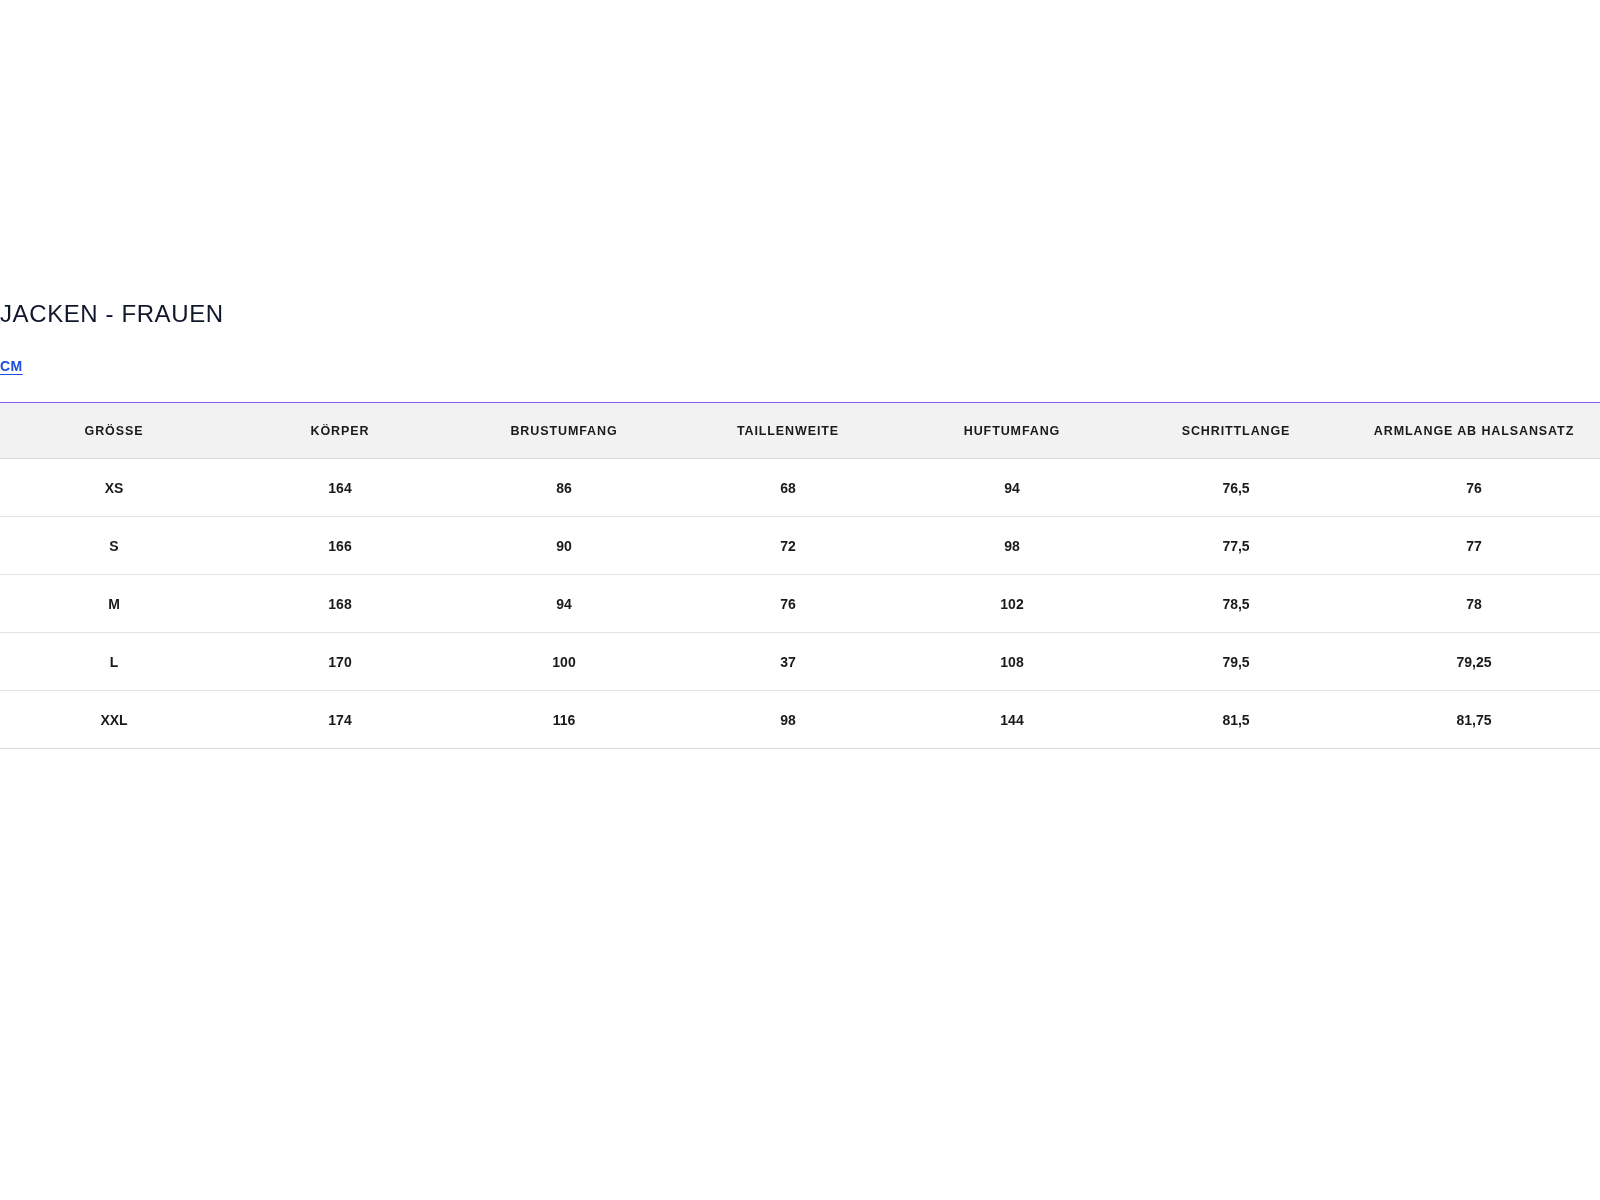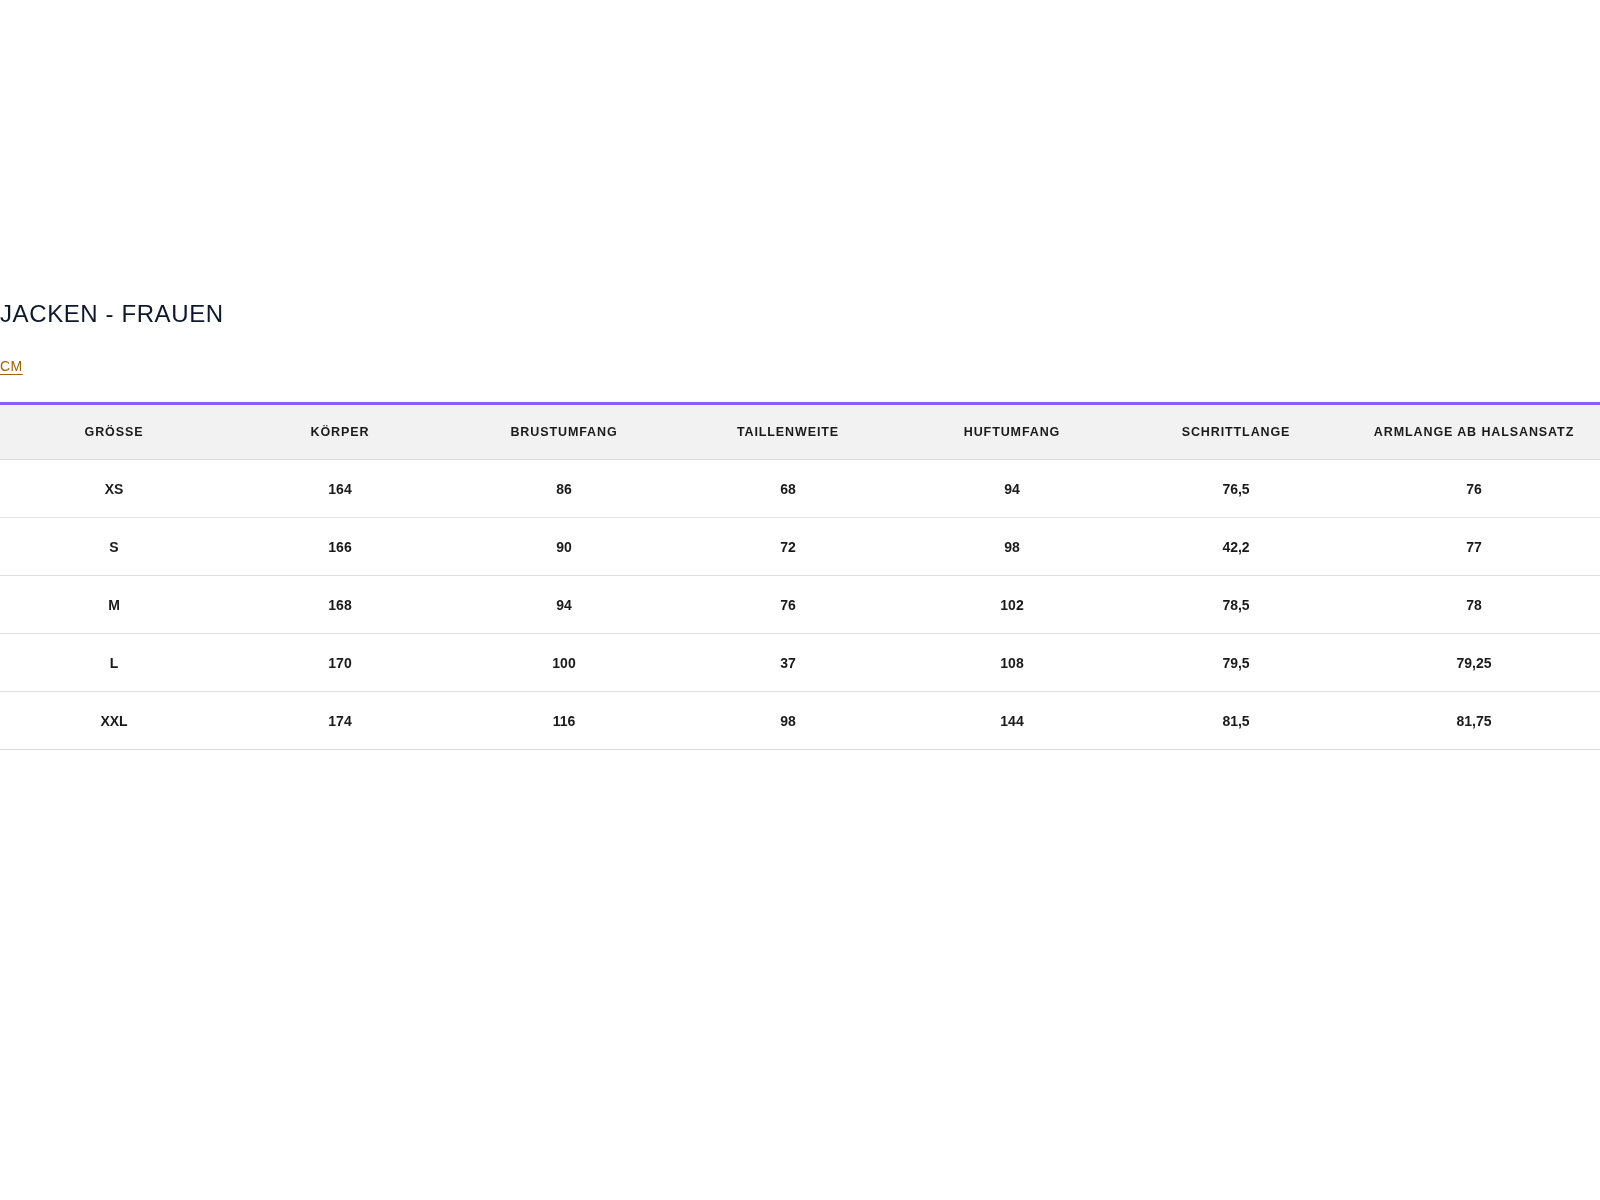--- a/index.html
+++ b/index.html
@@ -26,23 +26,23 @@
     font-weight: 400;
     letter-spacing: 0.6px;
     color: #0f172a;
     white-space: nowrap;
   }
   .unit {
     position: absolute;
     left: 0px;
     top: 358px;
     font-size: 14px;
-    font-weight: 400;
+    font-weight: 700;
     letter-spacing: 0.5px;
-    color: #a16207;
+    color: #1d4ed8;
     text-decoration: underline;
     text-underline-offset: 3px;
   }
   .table-wrap {
     position: absolute;
     left: 0px;
     top: 402px;
     width: 1600px;
   }
   table {
@@ -51,21 +51,21 @@
     table-layout: fixed;
   }
   thead th {
     background: #f2f2f2;
     height: 56px;
     font-size: 12.5px;
     font-weight: 700;
     letter-spacing: 0.9px;
     color: #1a1a1a;
     text-align: center;
-    border-top: 3px solid #8b5cf6;
+    border-top: 1px solid #8b5cf6;
     border-bottom: 1px solid #dcdcdc;
     padding: 0 6px;
     white-space: nowrap;
   }
   tbody td {
     height: 58px;
     font-size: 14px;
     font-weight: 700;
     color: #1a1a1a;
     text-align: center;
@@ -124,21 +124,21 @@
           <td>94</td>
           <td>76,5</td>
           <td>76</td>
         </tr>
         <tr>
           <td>S</td>
           <td>166</td>
           <td>90</td>
           <td>72</td>
           <td>98</td>
-          <td>42,2</td>
+          <td>77,5</td>
           <td>77</td>
         </tr>
         <tr>
           <td>M</td>
           <td>168</td>
           <td>94</td>
           <td>76</td>
           <td>102</td>
           <td>78,5</td>
           <td>78</td>

